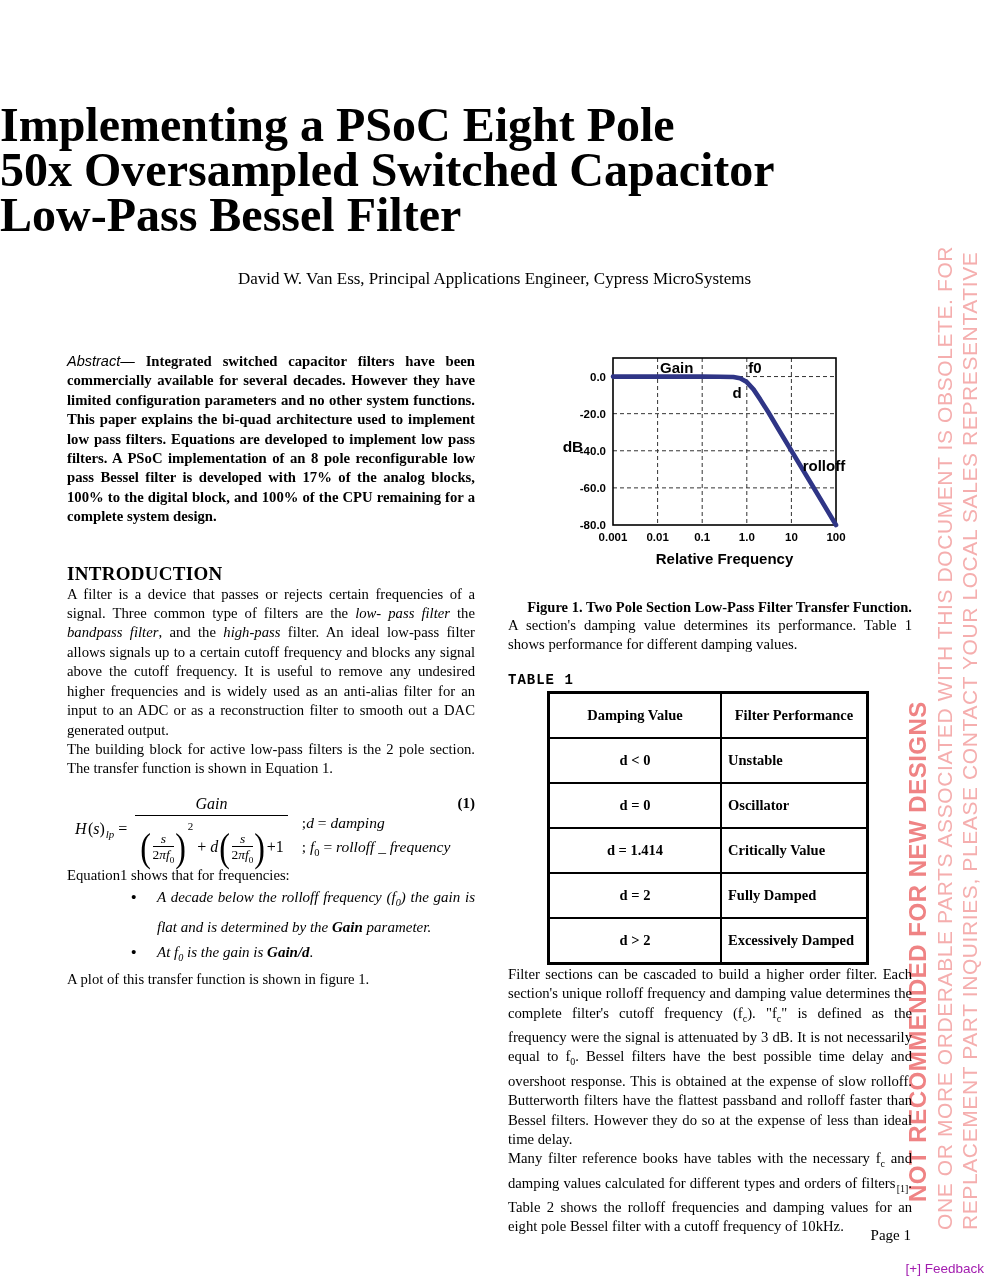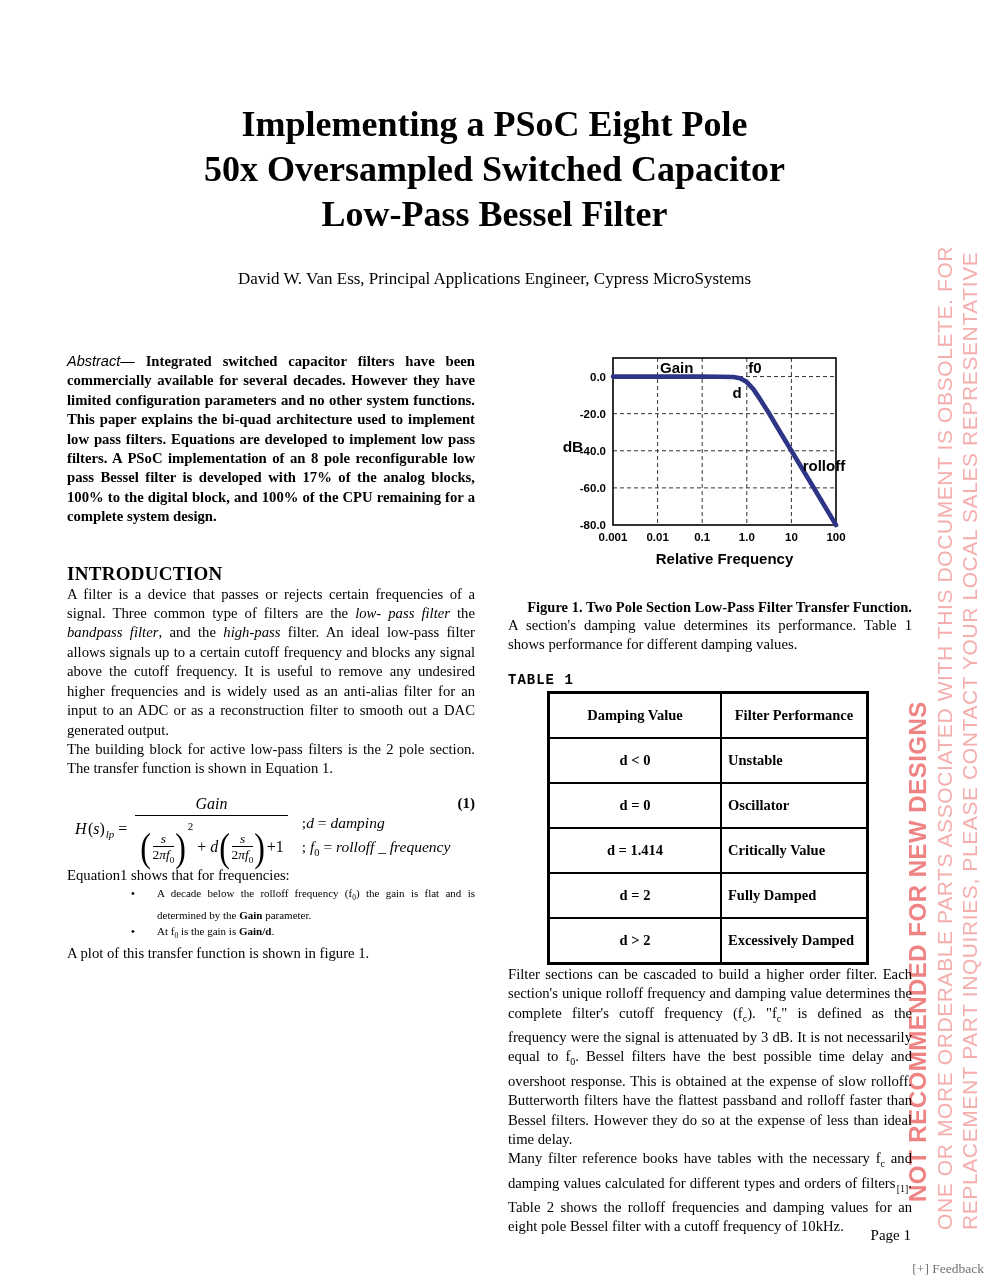--- a/index.html
+++ b/index.html
@@ -1,20 +1,20 @@
 <!DOCTYPE html>
 <html><head>
 <meta charset="utf-8">
 <style>
   html,body{margin:0;padding:0;background:#888;}
   .page{position:relative;width:989px;height:1280px;background:#ffffff;margin:0 auto;overflow:hidden;
         font-family:"Liberation Serif","DejaVu Serif",serif;color:#000;}
   
-  .title{position:absolute;top:102px;left:0;width:100%;text-align:center;
-         font-size:36px;font-weight:bold;line-height:45px;}
+  .title{position:absolute;top:102px;left:0;width:100%;text-align:left;
+         font-size:48px;font-weight:bold;line-height:45px;}
   .author{position:absolute;top:269px;left:0;width:100%;text-align:center;font-size:17px;}
   
   .col-left{position:absolute;left:67px;top:352px;width:408px;z-index:2;}
   .col-right{position:absolute;left:508px;top:350px;width:404px;z-index:2;}
   p.body{font-size:14.7px;line-height:19.4px;text-align:justify;margin:0;}
   .abstract{font-weight:bold;}
   .abstract .lead{font-family:"Liberation Sans","DejaVu Sans",sans-serif;font-style:italic;font-weight:normal;font-size:14.5px;}
   h2.intro-h{margin:36px 0 0 0;text-align:left;font-size:19px;font-weight:bold;letter-spacing:.3px;}
   .p1{margin-top:20px;} .p2{margin-top:20px;}
   
@@ -25,21 +25,21 @@
   .ifrac{display:inline-flex;flex-direction:column;text-align:center;vertical-align:middle;font-size:13.5px;line-height:1.15;}
   .ifrac .fd{border-top:1.2px solid #000;}
   .bp{display:inline-block;font-size:40px;line-height:.9;vertical-align:middle;font-style:normal;font-weight:400;transform:scaleX(.8);}
   .sq{font-size:11px;vertical-align:22px;}
   .eq-side{margin-left:14px;font-size:15.5px;line-height:24px;align-self:flex-start;margin-top:16px;white-space:nowrap;}
   .eq-number{margin-left:auto;align-self:flex-start;font-weight:bold;font-size:15px;margin-top:0;}
   sub{font-size:.68em;} sup{font-size:.68em;}
   
   .eq-follow{margin-top:21px;}
   ul.bullets{margin:0 0 0 62px;padding:0;list-style:none;}
-  ul.bullets li{position:relative;padding-left:28px;font-size:11px;line-height:16px;text-align:justify;}
+  ul.bullets li{position:relative;padding-left:28px;font-size:15px;line-height:25px;text-align:justify;font-style:italic;}
   ul.bullets li::before{content:"\2022";position:absolute;left:2px;top:0;font-weight:bold;}
   .closing{margin-top:20px;font-family:Liberation Serif, serif;}
   
   .chart-wrap{margin-left:35px;width:360px;height:228px;}
   svg text{font-family:"Liberation Sans","DejaVu Sans",sans-serif;}
   .caption{margin-top:21px;text-align:right;font-weight:bold;font-size:14.5px;}
   .rp1{margin-top:22px;}
   .table-label{margin-top:17px;font-family:"Liberation Mono","DejaVu Sans Mono",monospace;
                font-weight:bold;font-size:14px;letter-spacing:1px;}
   table.damping{border-collapse:collapse;margin:3px 0 0 39px;width:322px;
@@ -52,21 +52,21 @@
   .rp2{margin-top:19px;} .rp3{margin-top:19px;}
   
   .wm{position:absolute;z-index:1;transform-origin:0 0;transform:rotate(-90deg);white-space:nowrap;
       font-family:"Liberation Sans","DejaVu Sans",sans-serif;}
   .wm-bold{left:905px;top:1202px;font-size:24px;font-weight:bold;letter-spacing:.5px;line-height:26px;}
   .wm-1{left:932px;top:1230px;font-size:21px;letter-spacing:.6px;line-height:25px;}
   .wm-2{left:957px;top:1230px;font-size:21px;letter-spacing:.6px;line-height:25px;}
   
   .page-num{position:absolute;right:78px;top:1227px;font-size:15px;z-index:2;}
   .feedback{position:absolute;right:5px;top:1261px;font-size:13.5px;z-index:3;
-            font-family:Liberation Serif, serif;color:#737373;text-decoration:none;}
+            font-family:Liberation Sans, sans-serif;color:#a21caf;text-decoration:none;}
 </style>
 </head>
 <body>
 
 <div class="page">
 
   <div class="wm wm-bold" style="color: rgb(239, 131, 132);">NOT RECOMMENDED FOR NEW DESIGNS</div>
   <div class="wm wm-1" style="color: rgb(245, 174, 174);">ONE OR MORE ORDERABLE PARTS ASSOCIATED WITH THIS DOCUMENT IS OBSOLETE. FOR</div>
   <div class="wm wm-2" style="color: rgb(245, 174, 174);">REPLACEMENT PART INQUIRIES, PLEASE CONTACT YOUR LOCAL SALES REPRESENTATIVE</div>
 

